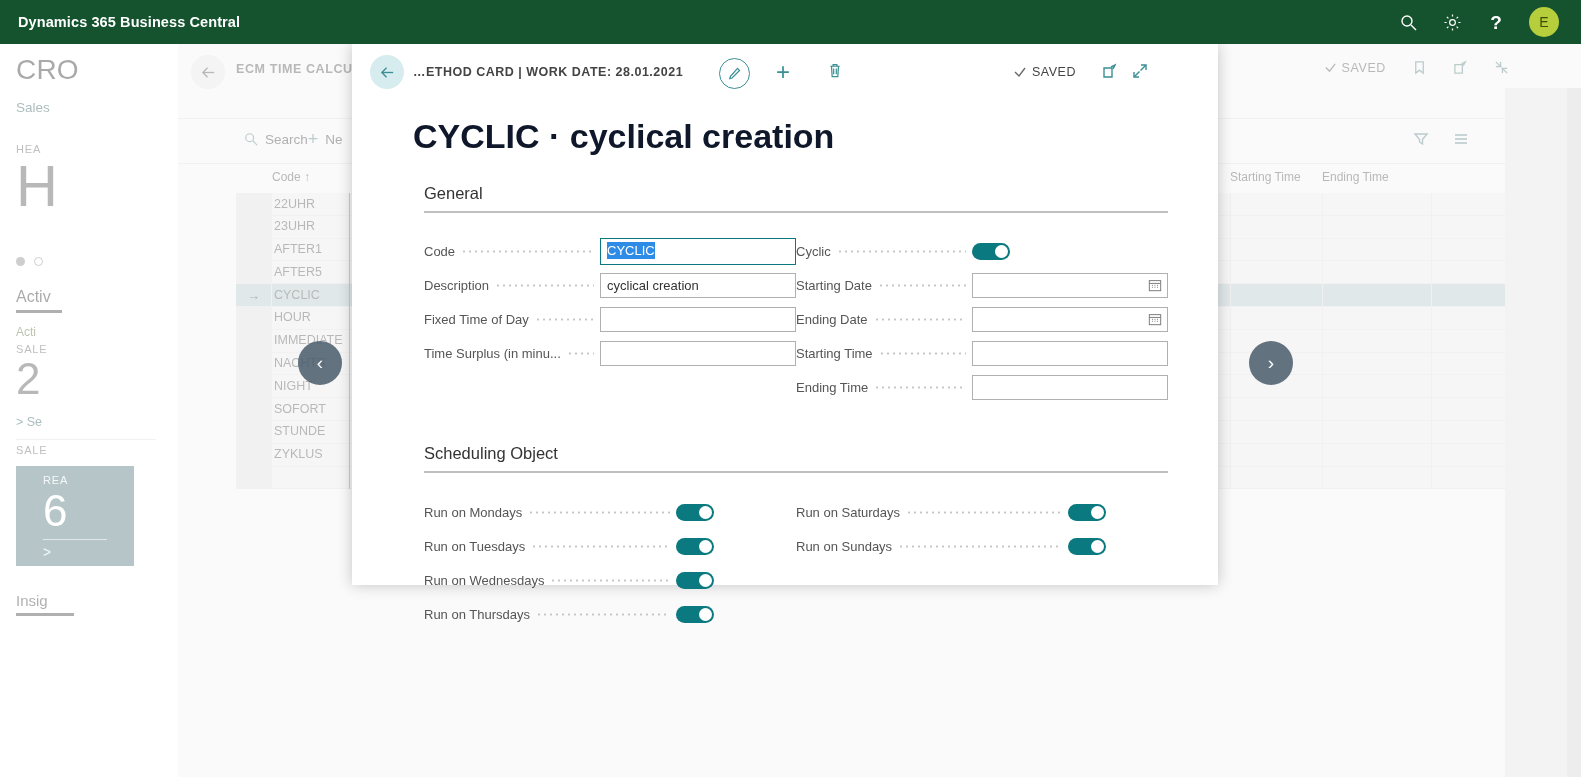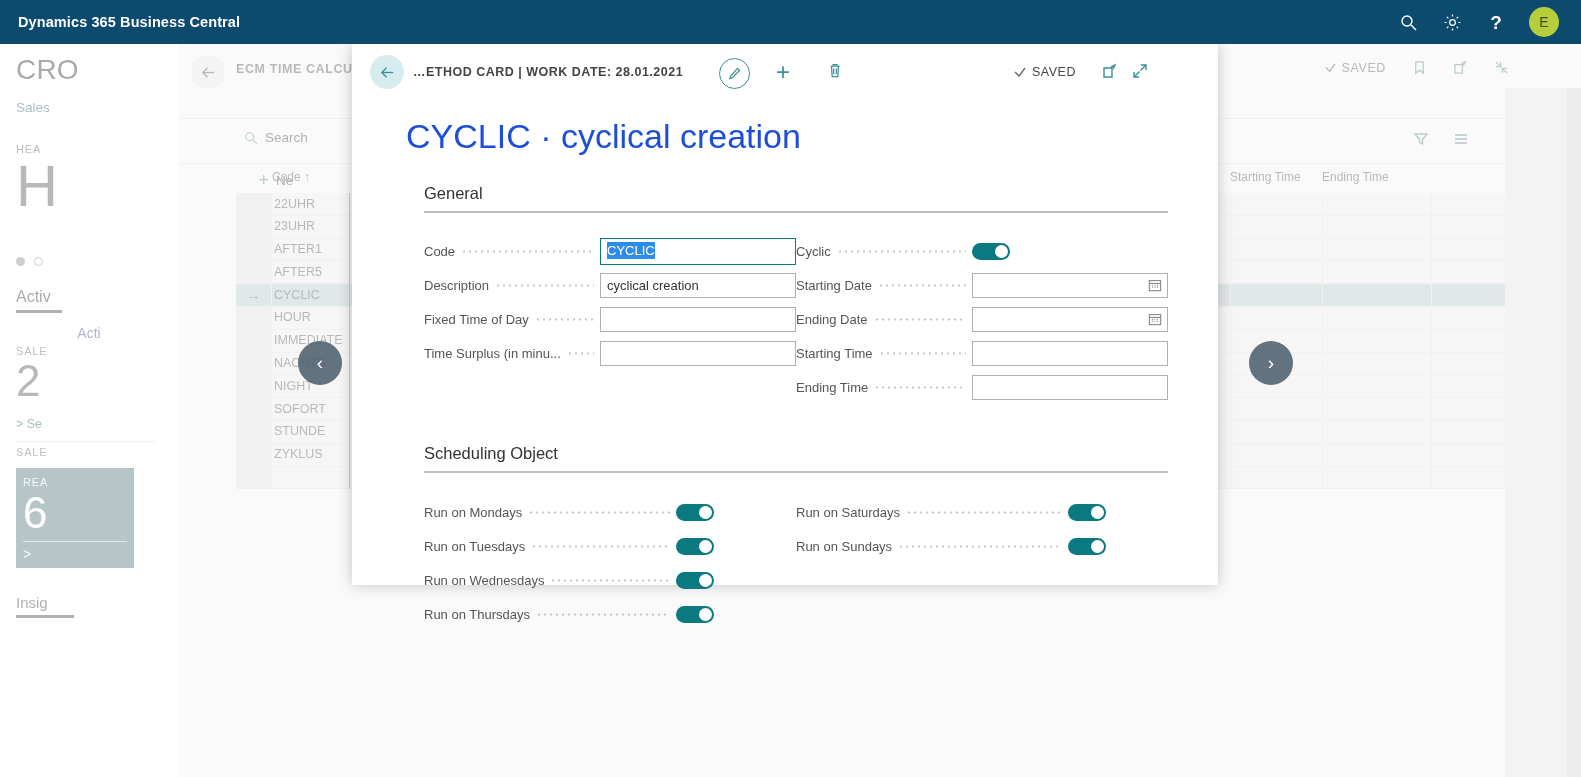--- a/index.html
+++ b/index.html
@@ -6,21 +6,21 @@
   html, body {
     width: 1581px; height: 777px;
     font-family: "Liberation Sans", sans-serif;
     background: #ffffff; overflow: hidden;
   }
   #root { position: relative; width: 1581px; height: 777px; }
 
   
   .appbar {
     position: absolute; left: 0; top: 0; width: 1581px; height: 44px;
-    background: #0c4a6e; color: #ffffff;
+    background: #14532d; color: #ffffff;
     display: flex; align-items: center; z-index: 60;
   }
   .appbar-title {
     margin-left: 18px; font-size: 14.5px; font-weight: bold;
     letter-spacing: .1px; color: #ffffff;
   }
   .appbar-right {
     margin-left: auto; display: flex; align-items: center; gap: 22px;
     margin-right: 22px;
   }
@@ -49,28 +49,28 @@
   }
   .bg-role-title { font-size: 28px; color: #333; margin-top: 10px; letter-spacing: .2px; }
   .bg-link { font-size: 13.5px; color: #0b6a6f; margin-top: 14px; }
   .bg-small-caps { font-size: 11px; color: #666; letter-spacing: .8px; margin-top: 28px; }
   .bg-big-letter { font-size: 58px; color: #555; line-height: 1; margin-top: 2px; font-weight: 300; }
   .bg-dots { margin-top: 42px; display: flex; gap: 9px; align-items: center; }
   .bg-dot { width: 9px; height: 9px; border-radius: 50%; background: #8a8a8a; }
   .bg-dot.hollow { background: transparent; border: 1px solid #8a8a8a; }
   .bg-tabword { font-size: 16px; color: #333; margin-top: 22px; }
   .bg-tab-underline { width: 46px; height: 3px; background: #444; margin-top: 4px; }
-  .bg-section-head { font-size: 14px; color: #1d4ed8; margin-top: 12px; font-weight: 300; text-align: center; }
+  .bg-section-head { font-size: 12px; color: #4d7c0f; margin-top: 12px; font-weight: 300; }
   .bg-cue-label { font-size: 11px; color: #666; letter-spacing: .8px; margin-top: 4px; }
   .bg-cue-number { font-size: 44px; color: #555; font-weight: 300; line-height: 1.1; }
   .bg-seemore { font-size: 12.5px; color: #0b6a6f; margin-top: 12px; }
   .bg-hr { border-top: 1px solid #ddd; margin-top: 10px; width: 140px; }
   .bg-tile {
     margin-top: 10px; width: 118px; height: 100px; background: #2e7d8a;
-    color: #ffffff; padding: 8px 7px;
+    color: #ffffff; padding: 8px 27px;
   }
   .bg-tile-cap { font-size: 11px; letter-spacing: .8px; color: #e6f2f3; }
   .bg-tile-num { font-size: 44px; font-weight: 300; line-height: 1.15; color: #ffffff; }
   .bg-tile-rule { border-top: 1px solid rgba(255,255,255,.6); margin: 2px 0 4px; }
   .bg-tile-arrow { font-size: 14px; color: #e6f2f3; }
   .bg-insights { font-size: 15px; color: #444; margin-top: 26px; }
   .bg-insights-underline { width: 58px; height: 3px; background: #444; margin-top: 4px; }
 
   
   .bg-list {
@@ -98,21 +98,21 @@
   .teal-ico { color: #3a8f95; display: flex; align-items: center; }
   .bg-toolbar {
     position: relative; height: 46px; border-top: 1px solid #ddd; border-bottom: 1px solid #ddd;
     background: #f2f2f2;
   }
   .bg-toolbar-right {
     position: absolute; right: 112px; top: 12px; display: flex; gap: 24px;
   }
   .bg-search-row {
     position: absolute; left: 66px; top: 86px; display: flex; align-items: center;
-    gap: 26px; font-size: 13.5px; color: #444; flex-direction: column;
+    font-size: 13.5px; color: #444;
   }
   .bg-search-row .it { display: flex; align-items: center; gap: 7px; }
 
   
   .bg-grid { position: absolute; left: 58px; top: 126px; width: 1290px; }
   .bg-grid-head {
     display: flex; font-size: 12px; color: #555; padding-bottom: 9px;
   }
   .bg-col { flex: 0 0 auto; }
   .c-gut { width: 36px; }
@@ -174,22 +174,22 @@
   }
   .m-trash { position: absolute; left: 475px; top: 18px; color: #3a8f95; cursor: pointer; }
   .m-saved {
     position: absolute; left: 661px; top: 21px; font-size: 12.5px;
     letter-spacing: .5px; color: #444; display: flex; align-items: center; gap: 5px;
   }
   .m-open { position: absolute; left: 750px; top: 19px; color: #3a8f95; cursor: pointer; }
   .m-expand { position: absolute; left: 780px; top: 19px; color: #3a8f95; cursor: pointer; }
 
   .m-title {
-    position: absolute; left: 54px; top: 73px;
-    font-size: 34px; font-weight: 400; color: #1d4ed8; white-space: nowrap;
+    position: absolute; left: 61px; top: 73px;
+    font-size: 34px; font-weight: 700; color: #0f172a; white-space: nowrap;
   }
 
   .m-body { position: absolute; left: 11px; top: 140px; width: 866px; }
   .sec-head {
     margin-left: 61px; width: 744px;
     font-size: 16.5px; color: #333; padding-bottom: 8px;
     border-bottom: 2px solid #bfbfbf;
   }
   .fields {
     margin-left: 61px; margin-top: 21px; width: 744px;

